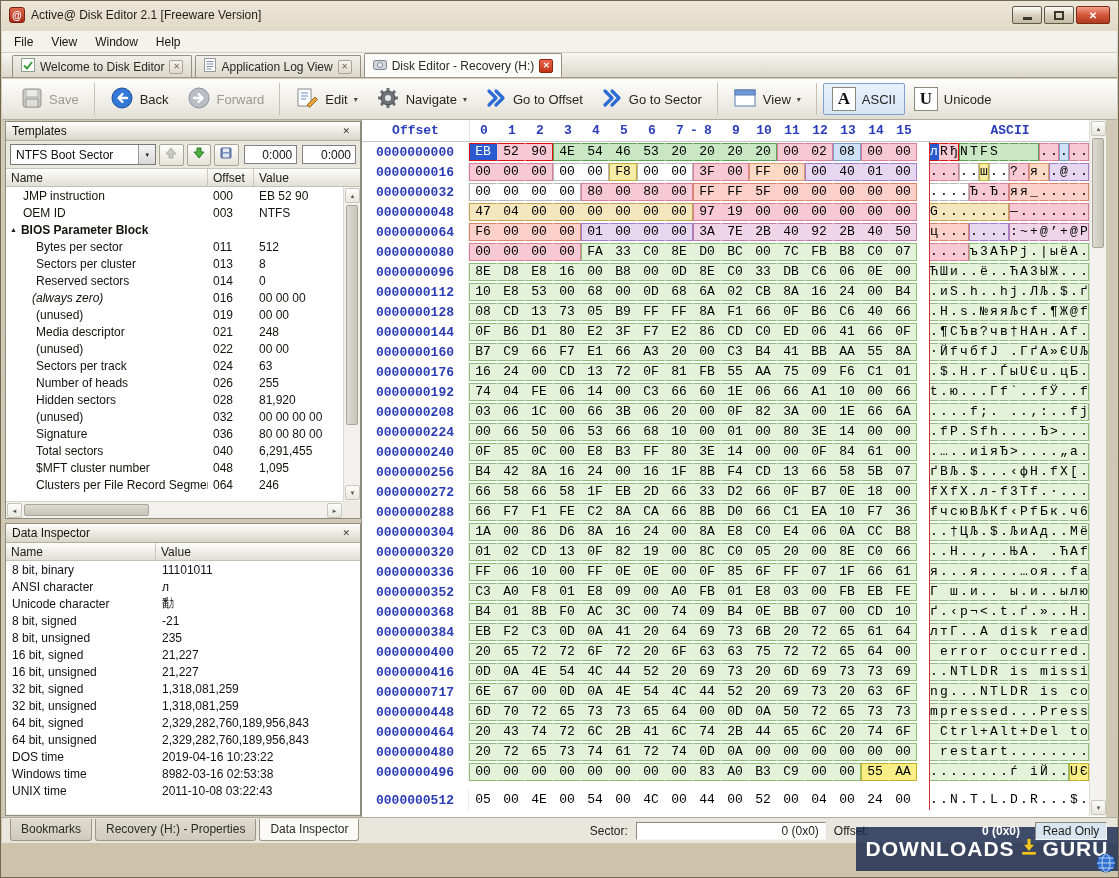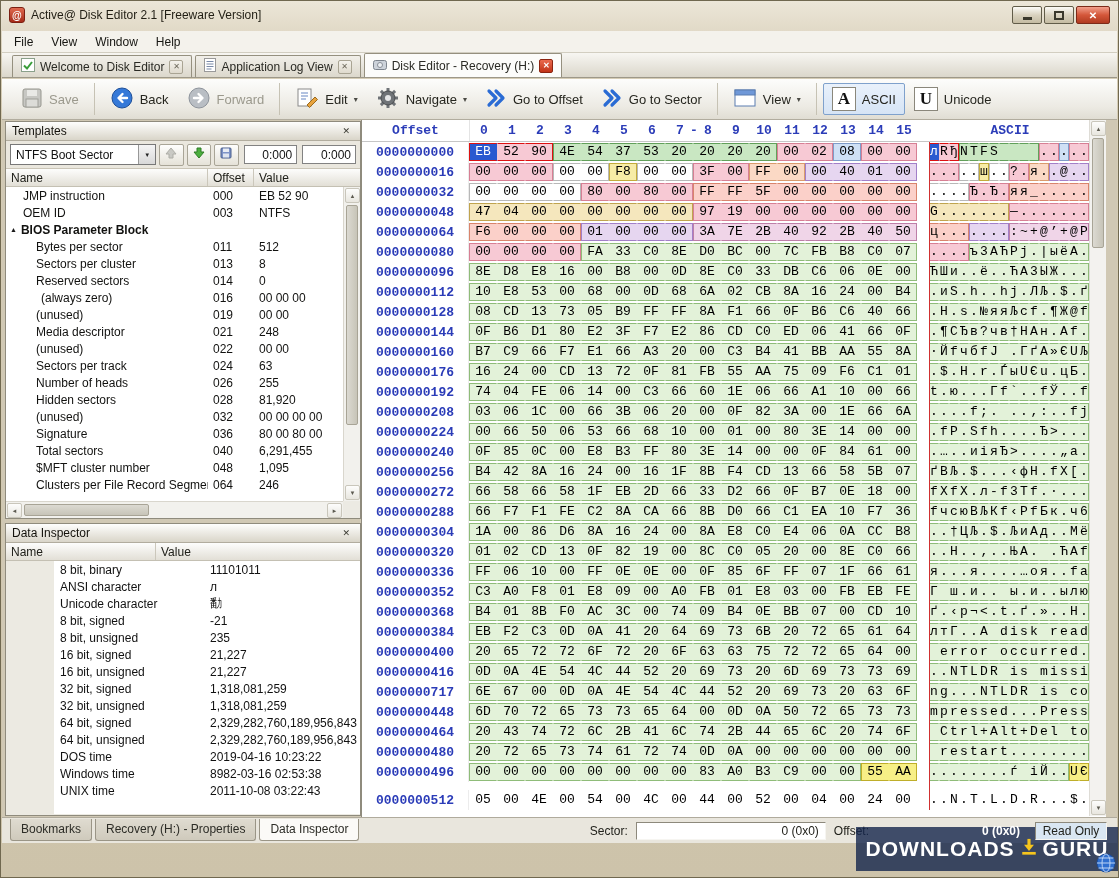--- a/index.html
+++ b/index.html
@@ -76,21 +76,21 @@
   .sb-btn { width:15px; height:15px; margin:1px; background:linear-gradient(#fdfdfc,#e8e6df); border:1px solid #c9c6bb; border-radius:2px; color:#5c5a50; font-size:6px; display:flex; align-items:center; justify-content:center; }
   .sb-btn.abs-l { position:absolute; left:0; top:0; }
   .sb-btn.abs-r { position:absolute; right:0; top:0; }
   .sb-btn.abs-b { position:absolute; left:0; bottom:0; }
   .v-thumb { position:absolute; left:2px; right:2px; border-radius:2px; background:linear-gradient(90deg,#dcdad2,#c7c4b8); border:1px solid #a8a496; }
   .h-thumb { position:absolute; top:2px; bottom:2px; border-radius:2px; background:linear-gradient(#dcdad2,#c7c4b8); border:1px solid #a8a496; }
 
   #inspector-panel .grid-head { position:absolute; top:19px; left:0; right:0; }
   #inspector-panel .gh.name { width:150px; }
   #inspector-panel .gh.val { flex:1; border-right:none; }
-  .ins-body { position:absolute; top:37px; left:0; right:0; bottom:1px; background:#fff; overflow:hidden;margin-left:48px; }
+  .ins-body { position:absolute; top:37px; left:0; right:0; bottom:1px; background:#fff; overflow:hidden; }
   .ins-row { display:flex; height:17px; align-items:center; font-size:12px; }
   .i-name { width:150px; padding-left:6px; white-space:nowrap; overflow:hidden; }
   .i-val { flex:1; padding-left:6px; white-space:nowrap; overflow:hidden; }
 
   
   .hex-pane { position:absolute; left:360px; top:119px; width:745px; height:697px; background:#fff; border-left:1px solid #8f8b7d; }
   .hex-header { position:absolute; top:0; left:0; right:17px; height:22px; border-bottom:1px solid #c6c6c6; display:flex; font-family:"Liberation Mono","DejaVu Sans Mono",monospace; font-size:13px; color:#2b3cb8; font-weight:bold; background:#fff; }
   .hh-offset { width:108px; display:flex; align-items:center; justify-content:center; border-right:1px solid #e4e4e4; }
   .hh-bytes { display:flex; }
   .hh-col { width:28px; text-align:center; line-height:21px; }
@@ -331,21 +331,21 @@
             <div class="c-val">8</div>
           </div>
           <div class="tpl-row">
             <div class="c-name" style="padding-left: 30px;">
               <span>Reserved sectors</span>
             </div>
             <div class="c-off">014</div>
             <div class="c-val">0</div>
           </div>
           <div class="tpl-row">
-            <div class="c-name" style="padding-left: 35px;">
+            <div class="c-name" style="padding-left: 26px; font-style: italic;">
               <span>(always zero)</span>
             </div>
             <div class="c-off">016</div>
             <div class="c-val">00 00 00</div>
           </div>
           <div class="tpl-row">
             <div class="c-name" style="padding-left: 30px;">
               <span>(unused)</span>
             </div>
             <div class="c-off">019</div>
@@ -531,21 +531,21 @@
     </div>
     <div class="hex-body">
         <div class="hex-row">
           <div class="hr-offset">0000000000</div>
           <div class="hr-bytes">
             <div class="byte-cell" style="background: rgb(42, 90, 208); border-top-color: rgb(221, 17, 17); border-bottom-color: rgb(221, 17, 17); border-left-color: rgb(221, 17, 17); color: rgb(255, 255, 255);">EB</div>
             <div class="byte-cell" style="background: rgb(247, 201, 212); border-top-color: rgb(221, 17, 17); border-bottom-color: rgb(221, 17, 17);">52</div>
             <div class="byte-cell" style="background: rgb(247, 201, 212); border-top-color: rgb(221, 17, 17); border-bottom-color: rgb(221, 17, 17); border-right-color: rgb(221, 17, 17); font-family: Liberation Mono, monospace;">90</div>
             <div class="byte-cell" style="background: rgb(201, 231, 194); border-top-color: rgb(98, 160, 90); border-bottom-color: rgb(98, 160, 90); border-left-color: rgb(98, 160, 90);">4E</div>
             <div class="byte-cell" style="background: rgb(201, 231, 194); border-top-color: rgb(98, 160, 90); border-bottom-color: rgb(98, 160, 90);">54</div>
-            <div class="byte-cell" style="background: rgb(201, 231, 194); border-top-color: rgb(98, 160, 90); border-bottom-color: rgb(98, 160, 90);">37</div>
+            <div class="byte-cell" style="background: rgb(201, 231, 194); border-top-color: rgb(98, 160, 90); border-bottom-color: rgb(98, 160, 90);">46</div>
             <div class="byte-cell" style="background: rgb(201, 231, 194); border-top-color: rgb(98, 160, 90); border-bottom-color: rgb(98, 160, 90);">53</div>
             <div class="byte-cell" style="background: rgb(201, 231, 194); border-top-color: rgb(98, 160, 90); border-bottom-color: rgb(98, 160, 90);">20</div>
             <div class="byte-cell" style="background: rgb(201, 231, 194); border-top-color: rgb(98, 160, 90); border-bottom-color: rgb(98, 160, 90);">20</div>
             <div class="byte-cell" style="background: rgb(201, 231, 194); border-top-color: rgb(98, 160, 90); border-bottom-color: rgb(98, 160, 90);">20</div>
             <div class="byte-cell" style="background: rgb(201, 231, 194); border-top-color: rgb(98, 160, 90); border-bottom-color: rgb(98, 160, 90); border-right-color: rgb(98, 160, 90);">20</div>
             <div class="byte-cell" style="background: rgb(247, 201, 212); border-top-color: rgb(215, 127, 148); border-bottom-color: rgb(215, 127, 148); border-left-color: rgb(215, 127, 148);">00</div>
             <div class="byte-cell" style="background: rgb(247, 201, 212); border-top-color: rgb(215, 127, 148); border-bottom-color: rgb(215, 127, 148); border-right-color: rgb(215, 127, 148);">02</div>
             <div class="byte-cell" style="background: rgb(207, 224, 245); border-color: rgb(127, 156, 200);">08</div>
             <div class="byte-cell" style="background: rgb(247, 201, 212); border-top-color: rgb(215, 127, 148); border-bottom-color: rgb(215, 127, 148); border-left-color: rgb(215, 127, 148);">00</div>
             <div class="byte-cell" style="background: rgb(247, 201, 212); border-top-color: rgb(215, 127, 148); border-bottom-color: rgb(215, 127, 148); border-right-color: rgb(215, 127, 148);">00</div>

